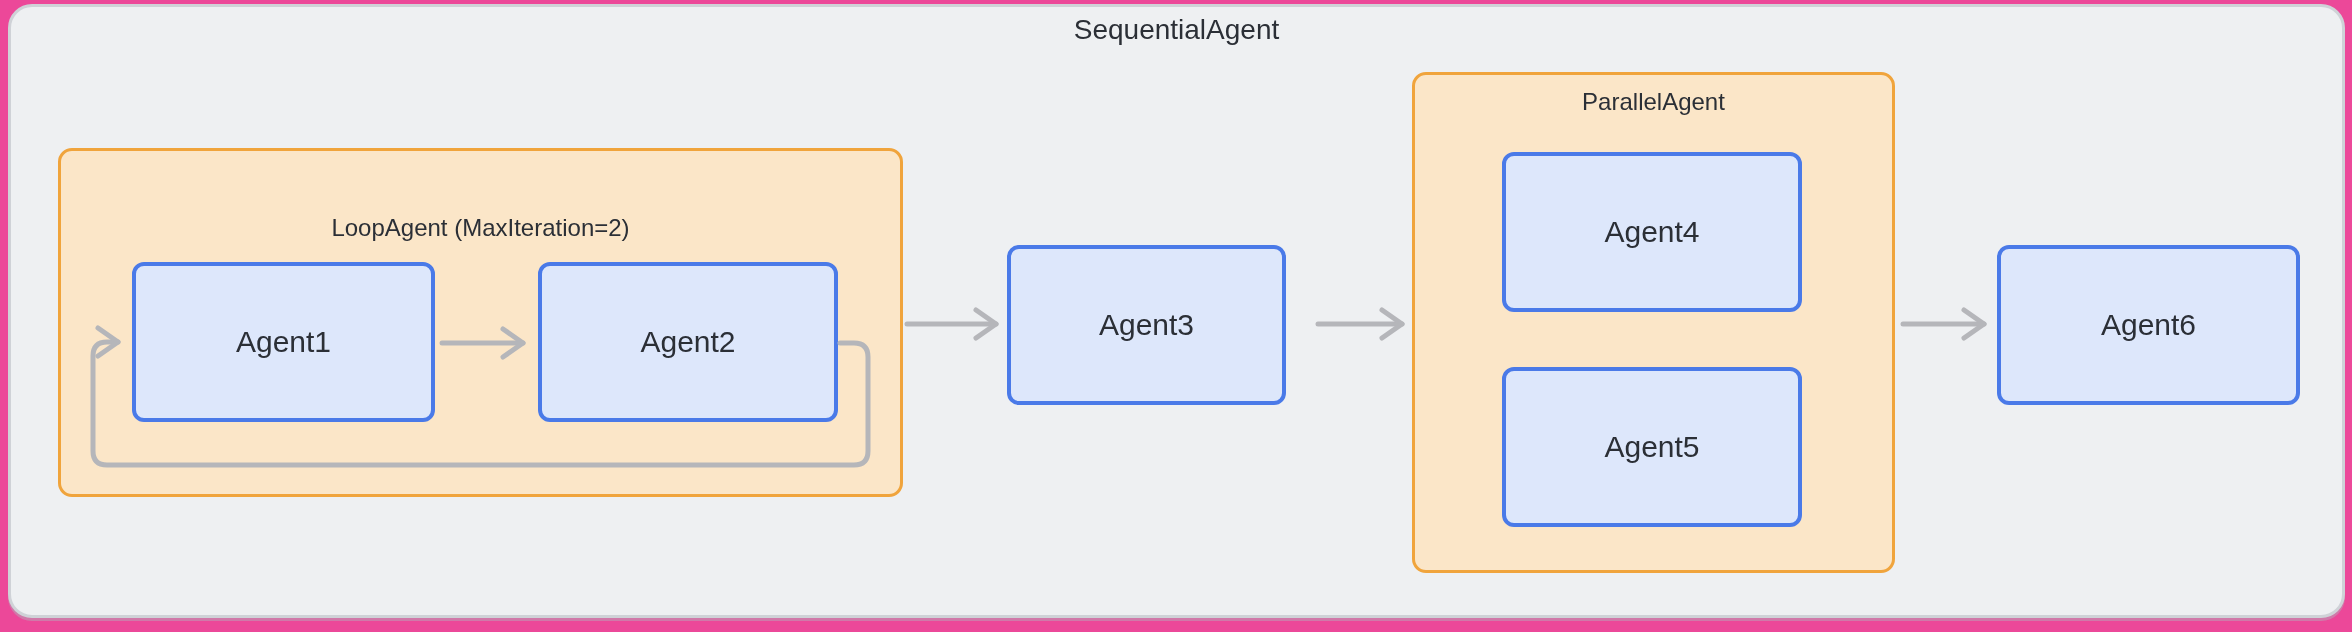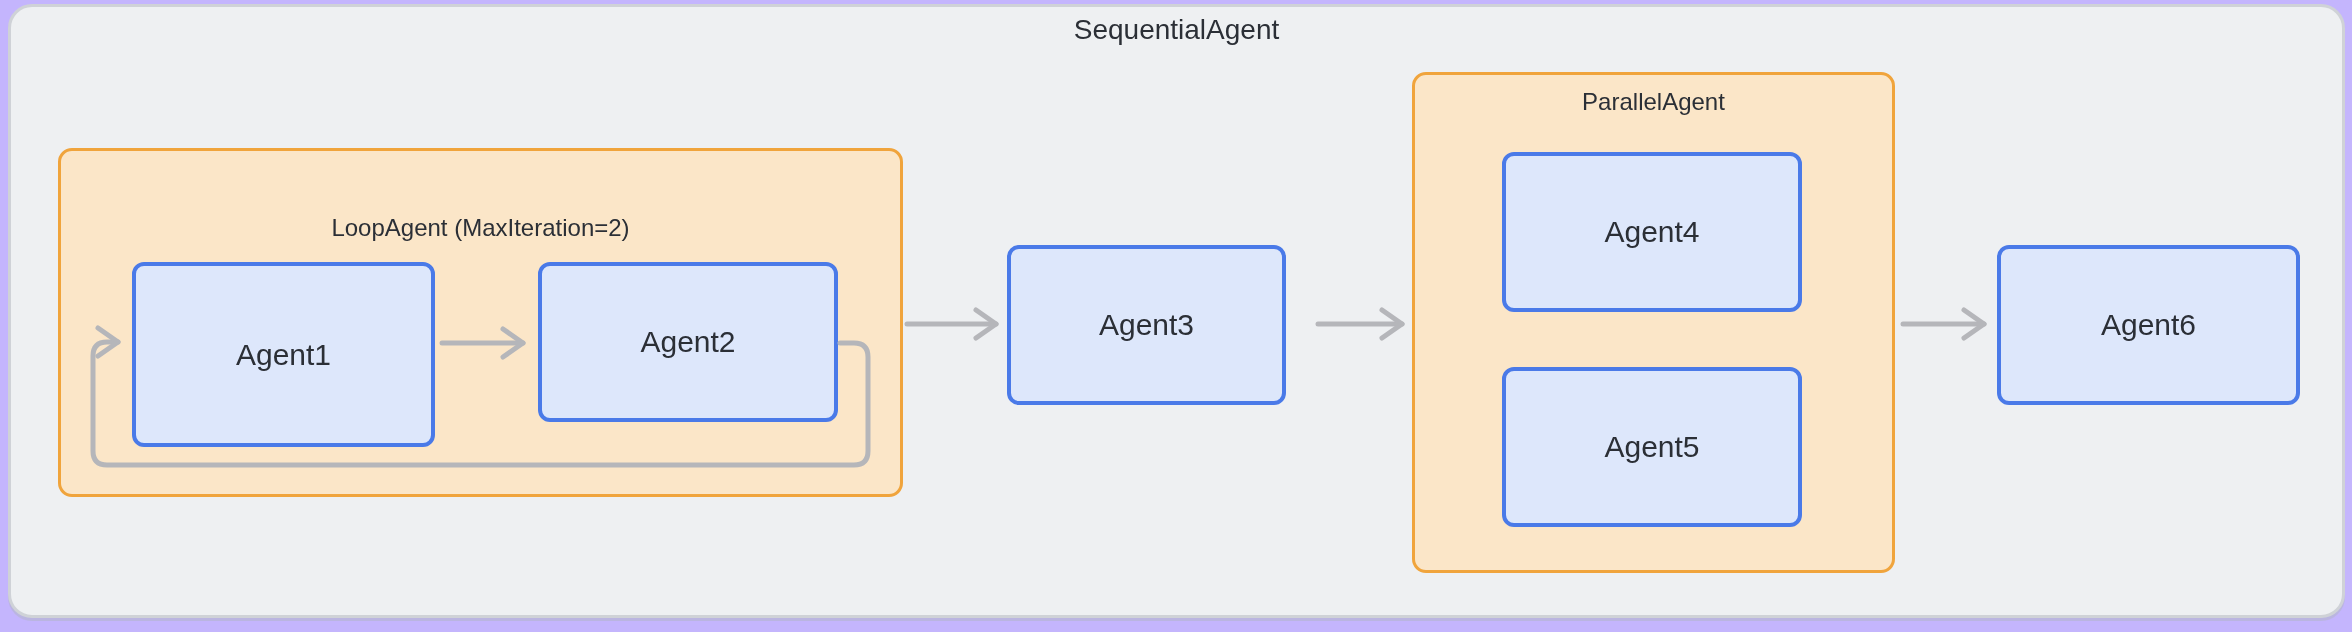--- a/index.html
+++ b/index.html
@@ -5,21 +5,21 @@
   html, body {
     margin: 0;
     padding: 0;
     background: #ffffff;
     font-family: "Liberation Sans", "DejaVu Sans", sans-serif;
   }
   .canvas {
     position: relative;
     width: 2352px;
     height: 632px;
-    background: #c4b5fd;
+    background: #ec4899;
     overflow: hidden;
   }
   
   .outer-box {
     position: absolute;
     left: 8px; top: 4px;
     width: 2337px; height: 614px;
     background: var(--container_fill);
     border: 3px solid var(--container_border);
     border-radius: 24px;
@@ -58,21 +58,21 @@
     background: var(--node_fill);
     border: 4px solid var(--node_border);
     border-radius: 12px;
     box-sizing: border-box;
     display: flex;
     align-items: center;
     justify-content: center;
     font-size: 30px;
     color: var(--text);
   }
-  .node.agent1 { left: 132px;  top: 262px; width: 303px; height: 185px; }
+  .node.agent1 { left: 132px;  top: 262px; width: 303px; height: 160px; }
   .node.agent2 { left: 538px;  top: 262px; width: 300px; height: 160px; }
   .node.agent3 { left: 1007px; top: 245px; width: 279px; height: 160px; }
   .node.agent4 { left: 1502px; top: 152px; width: 300px; height: 160px; }
   .node.agent5 { left: 1502px; top: 367px; width: 300px; height: 160px; align-items: center; }
   .node.agent6 { left: 1997px; top: 245px; width: 303px; height: 160px; }
   
   svg.edges {
     position: absolute;
     left: 0; top: 0;
     pointer-events: none;

